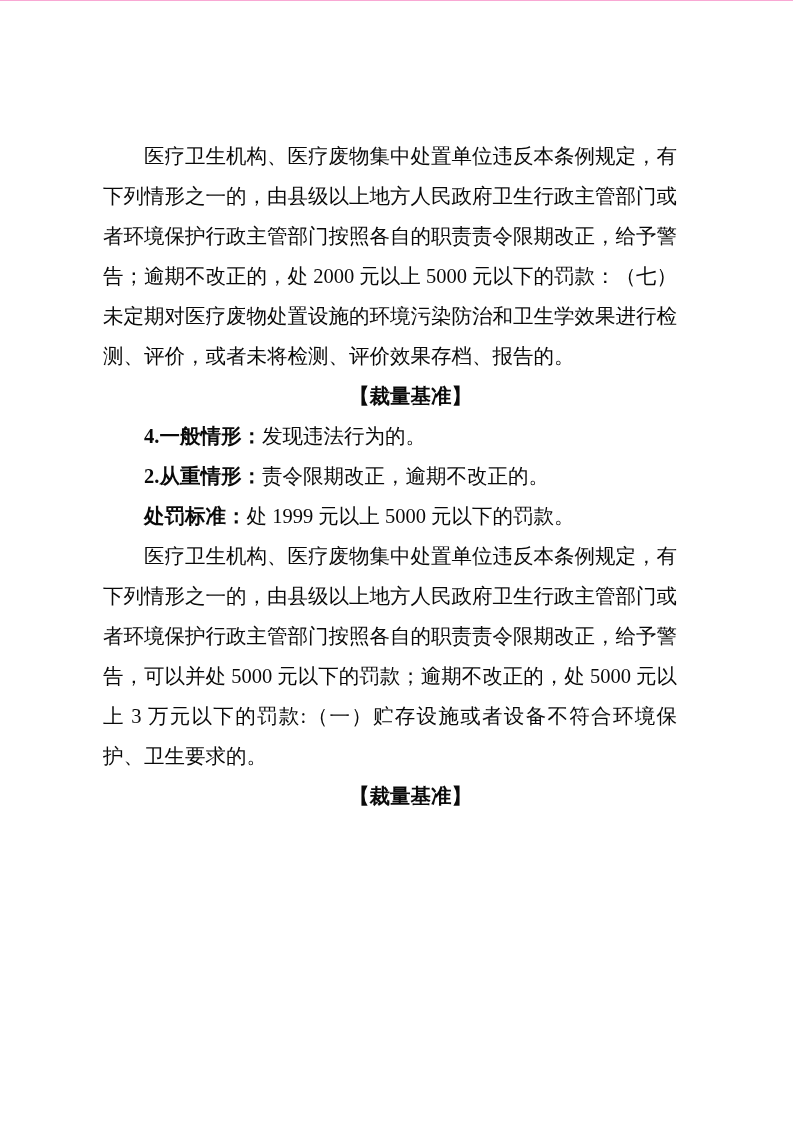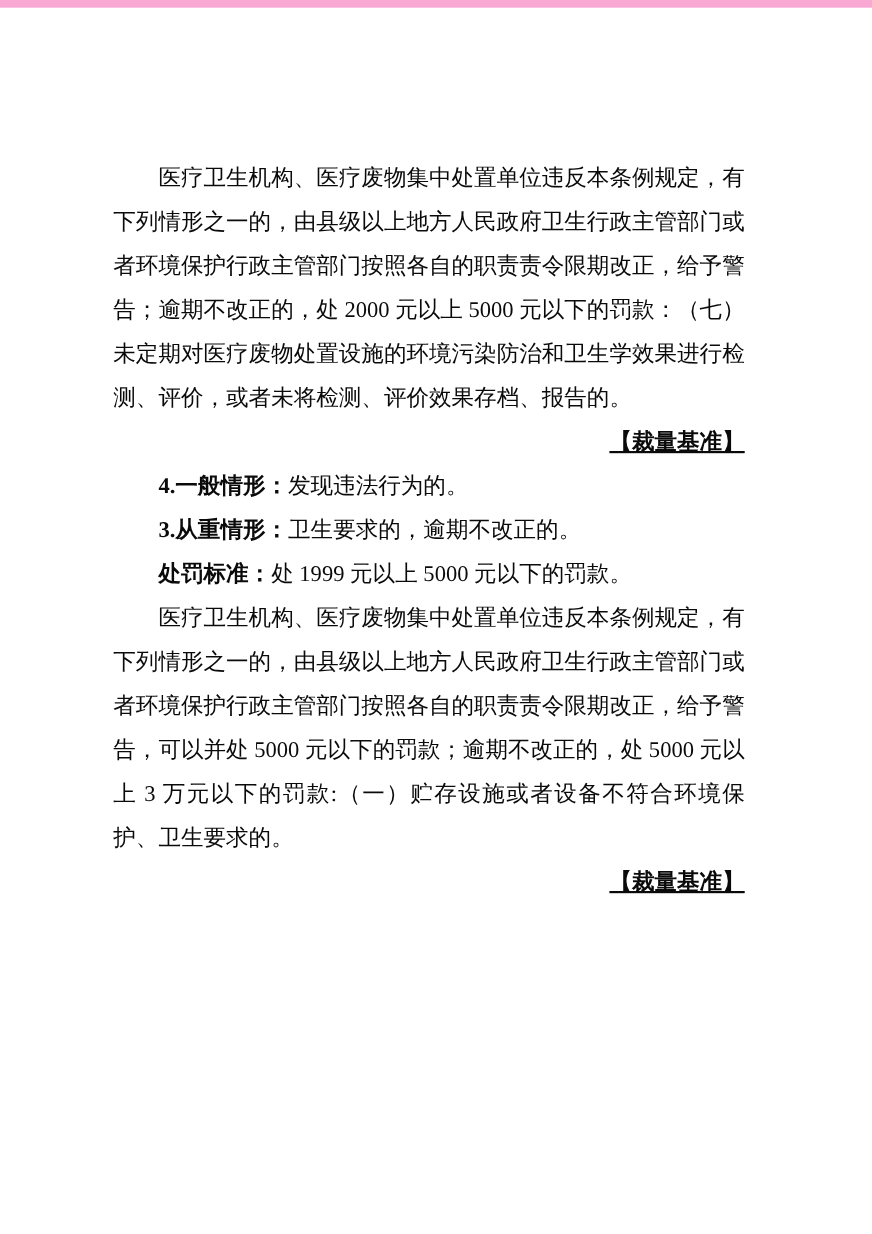--- a/index.html
+++ b/index.html
@@ -9,21 +9,21 @@
   }
   .page {
     position: relative;
     width: 793px;
     height: 992px;
     background: #ffffff;
     overflow: hidden;
     font-family: "Liberation Serif", "DejaVu Serif", serif;
     color: #0a0a0a;
     box-sizing: border-box;
-    border-top: 7px solid #f9a8d4;
+    border-top: 1px solid #f9a8d4;
   }
   .text-block {
     position: absolute;
     left: 103px;
     top: 135px;
     width: 574px;
     font-size: 20.5px;
     line-height: 40px;
     text-align: justify;
     letter-spacing: 0;
@@ -38,22 +38,21 @@
     text-align: left;
     white-space: nowrap;
   }
   .bold {
     font-weight: bold;
   }
   .heading {
     margin: 0;
     text-indent: 41px;
     font-weight: bold;
-    text-align: right;
-    text-decoration: underline;
+    text-align: center;
   }
   .basis-source {
     margin-left: 1.4em;
   }
   .item-label {
     font-weight: bold;
   }
   .item-text {
     font-weight: normal;
     margin-top: 32px;
@@ -80,21 +79,21 @@
     <p class="para">医疗卫生机构、医疗废物集中处置单位违反本条例规定，有下列情形之一的，由县级以上地方人民政府卫生行政主管部门或者环境保护行政主管部门按照各自的职责责令限期改正，给予警告；逾期不改正的，处 2000 元以上 5000 元以下的罚款：（七）未定期对医疗废物处置设施的环境污染防治和卫生学效果进行检测、评价，或者未将检测、评价效果存档、报告的。</p>
 
     <div class="heading">【裁量基准】</div>
 
     <div class="line">
       <span class="item-label">4.一般情形：</span><span class="item-text">发现违法行为的。</span>
     </div>
 
 
     <div class="line">
-      <span class="item-label">3.从重情形：</span><span class="item-text">卫生要求的，逾期不改正的。</span>
+      <span class="item-label">2.从重情形：</span><span class="item-text">责令限期改正，逾期不改正的。</span>
     </div>
 
     <div class="line">
       <span class="item-label">处罚标准：</span><span class="item-text">处 1999 元以上 5000 元以下的罚款。</span>
     </div>
 
 
 
     <p class="para">医疗卫生机构、医疗废物集中处置单位违反本条例规定，有下列情形之一的，由县级以上地方人民政府卫生行政主管部门或者环境保护行政主管部门按照各自的职责责令限期改正，给予警告，可以并处 5000 元以下的罚款；逾期不改正的，处 5000 元以上 3 万元以下的罚款:（一）贮存设施或者设备不符合环境保护、卫生要求的。</p>
 

